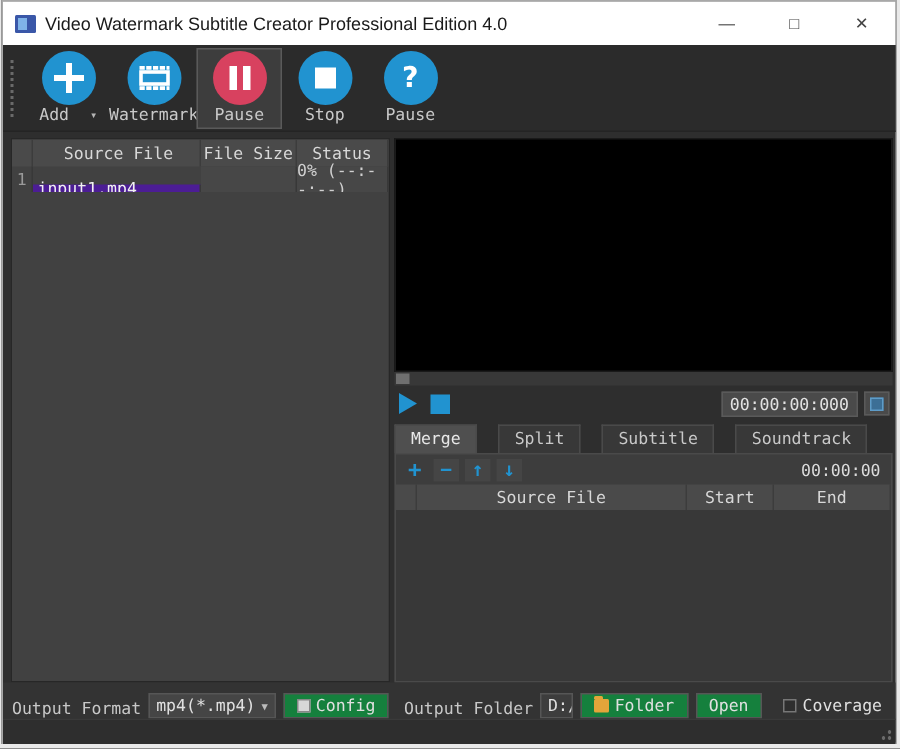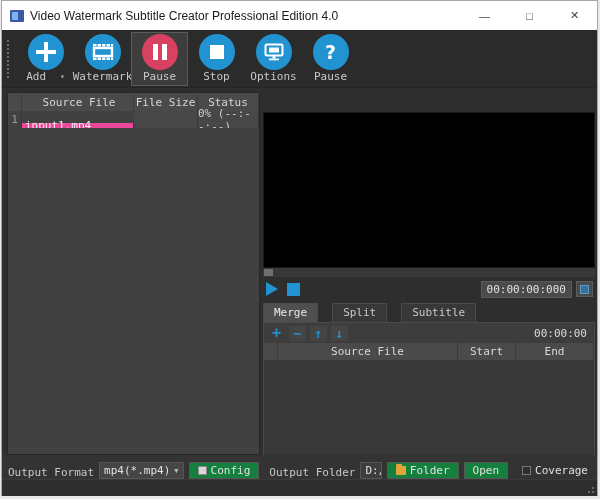--- a/index.html
+++ b/index.html
@@ -64,27 +64,27 @@
   }
   .lt-header { display:flex; height:18px; background:#4a4a4a; color:#d8d8d8; }
   .lt-header > div { display:flex; align-items:center; justify-content:center;
     border-right:1px solid #3c3c3c; }
   .lt-row { display:flex; height:17px; color:#d0d0d0; }
   .lt-row > div { display:flex; align-items:center; border-right:1px solid #383838; }
   .col-num { width:14px; justify-content:center; color:#9a9a9a; }
   .col-src { width:112px; padding-left:3px; }
   .col-size { width:64px; }
   .col-status { flex:1; justify-content:center; }
-  .cell-selected { background:#ec4899; color:#f0f0f0;margin-top:12px; }
+  .cell-selected { background:#4c1d95; color:#f0f0f0;margin-top:12px; }
   .cell-dim { background:#474747; }
   .lt-body { flex:1; background:#414141; }
 
   .right-panel {
     position:absolute; left:261px; top:91px; width:332px; height:363px;
-    display:flex; flex-direction:column; font-size:11px;margin-top:20px;
+    display:flex; flex-direction:column; font-size:11px;
   }
   .video-area { height:156px; background:#000; border:1px solid #1a1a1a; }
   .seekbar { height:9px; background:#383838; position:relative; }
   .seek-handle { position:absolute; left:1px; top:1px; width:9px; height:7px; background:#6f6f6f; }
   .controls { height:24px; display:flex; align-items:center; gap:4px; }
   .play-btn { width:18px; height:17px; display:flex; align-items:center; justify-content:center; }
   .icon-play { width:0; height:0; border-left:12px solid #2193d0;
     border-top:7px solid transparent; border-bottom:7px solid transparent; }
   .stop-btn { width:17px; height:17px; display:flex; align-items:center; justify-content:center; }
   .icon-bluestop { width:13px; height:13px; background:#2193d0; }
@@ -212,33 +212,20 @@
 
     <div class="tb-btn">
       <div class="tb-circle">
           <div class="icon-stop"></div>
         </div>
       <div class="tb-label">
           <span>Stop</span>
         </div>
     </div>
 
-    <div class="tb-btn">
-      <div class="tb-circle">
-        <svg width="20" height="18" viewBox="0 0 20 18">
-          <rect x="1.5" y="1.5" width="17" height="11" rx="1.5" fill="none" stroke="#fff" stroke-width="2"></rect>
-          <rect x="5" y="4.5" width="10" height="5" fill="#fff"></rect>
-          <rect x="8.5" y="13" width="3" height="2.5" fill="#fff"></rect>
-          <rect x="5" y="15.5" width="10" height="1.8" fill="#fff"></rect>
-        </svg>
-      </div>
-      <div class="tb-label">
-          <span>Options</span>
-        </div>
-    </div>
 
     <div class="tb-btn">
       <div class="tb-circle">
           <span class="glyph-q">?</span>
         </div>
       <div class="tb-label">
           <span>Pause</span>
         </div>
     </div>
   </div>
@@ -275,20 +262,21 @@
       <div class="time-box">00:00:00:000</div>
       <div class="snap-btn">
           <div class="icon-snap"></div>
         </div>
     </div>
 
     <div class="tabs">
       <div class="tab active">Merge</div>
       <div class="tab">Split</div>
       <div class="tab">Subtitle</div>
+      <div class="tab">Soundtrack</div>
     </div>
 
     <div class="tab-content">
       <div class="merge-toolbar">
         <div class="mt-btn flat">
             <span>+</span>
           </div>
         <div class="mt-btn">
             <span>−</span>
           </div>

